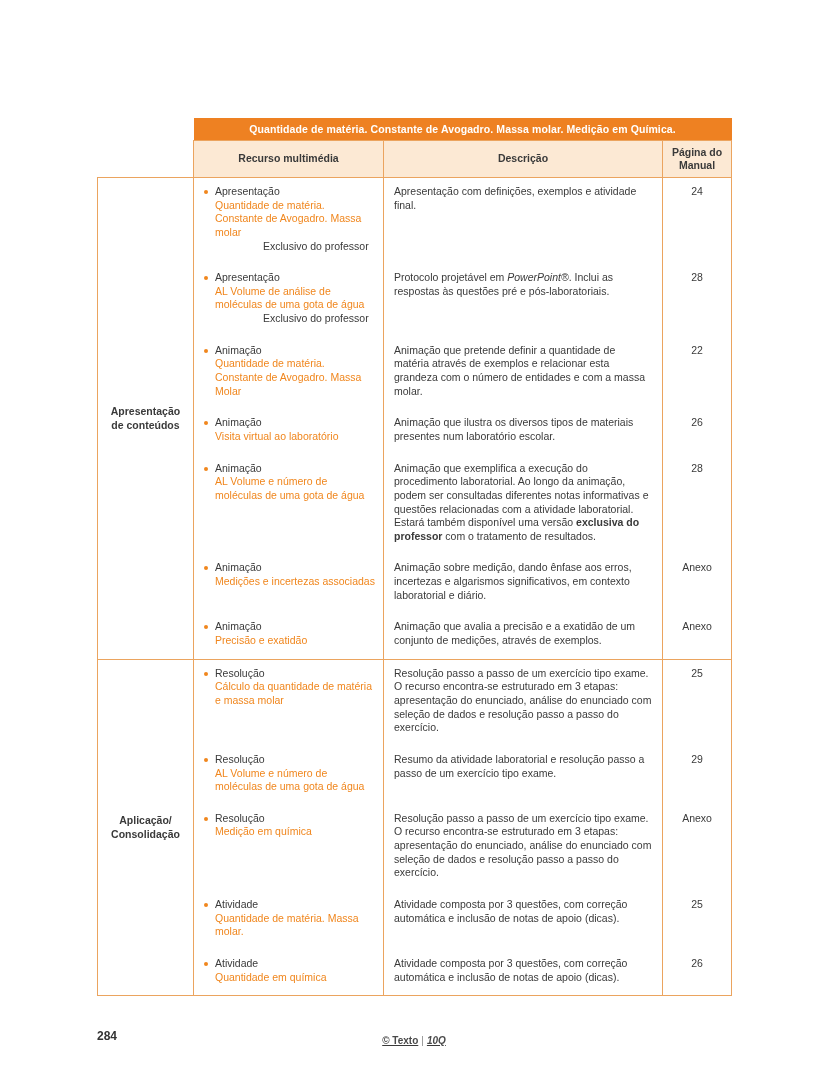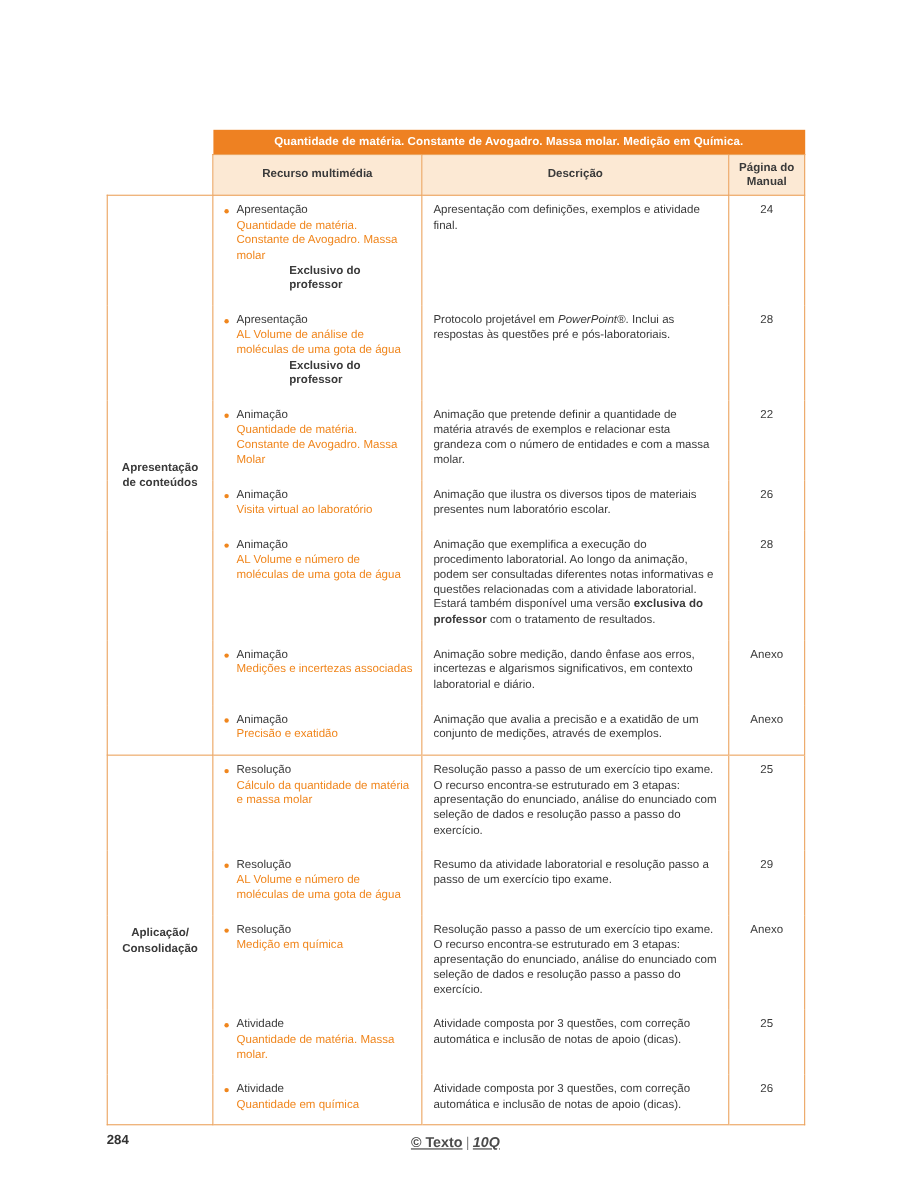--- a/index.html
+++ b/index.html
@@ -83,39 +83,39 @@
     flex: none;
     width: 4px;
     height: 4px;
     border-radius: 50%;
     background: var(--accent, #F0861D);
     margin-top: 5px;
   }
   .res-text { flex: 1; min-width: 0; }
   .res-type  { color: var(--text, #3a3a3a); }
   .res-title { color: var(--accent, #F0861D); font-weight: normal; }
-  .res-note  { color: var(--text, #3a3a3a); font-weight: bold; padding-left: 48px; }
+  .res-note  { color: var(--text, #3a3a3a); font-weight: normal; padding-left: 48px; }
 
   .footer {
     position: absolute;
     left: 0;
     right: 0;
     top: 1030px;
     text-align: center;
     text-decoration: underline;
   }
   .footer-page {
     position: absolute;
     left: 97px;
     top: -1px;
     font-size: 12px;
     font-weight: bold;
     color: #333333;
   }
-  .footer-center { font-size: 13px; font-weight: bold; color: #4a4a4a; }
+  .footer-center { font-size: 10px; font-weight: bold; color: #4a4a4a; }
   .footer-sep { color: #8a8a8a; padding: 0 3px; font-weight: normal; }
   .footer-code { font-style: italic; }
 </style>
 </head>
 <body>
 
 <div class="page">
 
   <table class="content-table">
     <colgroup>

